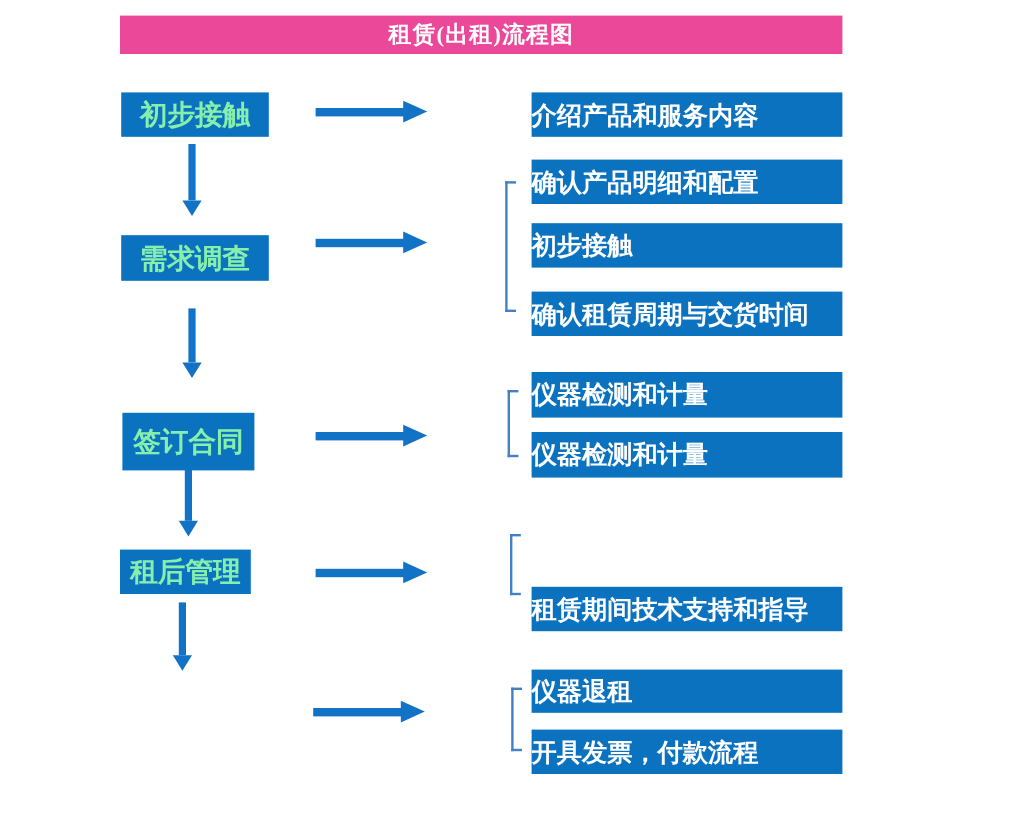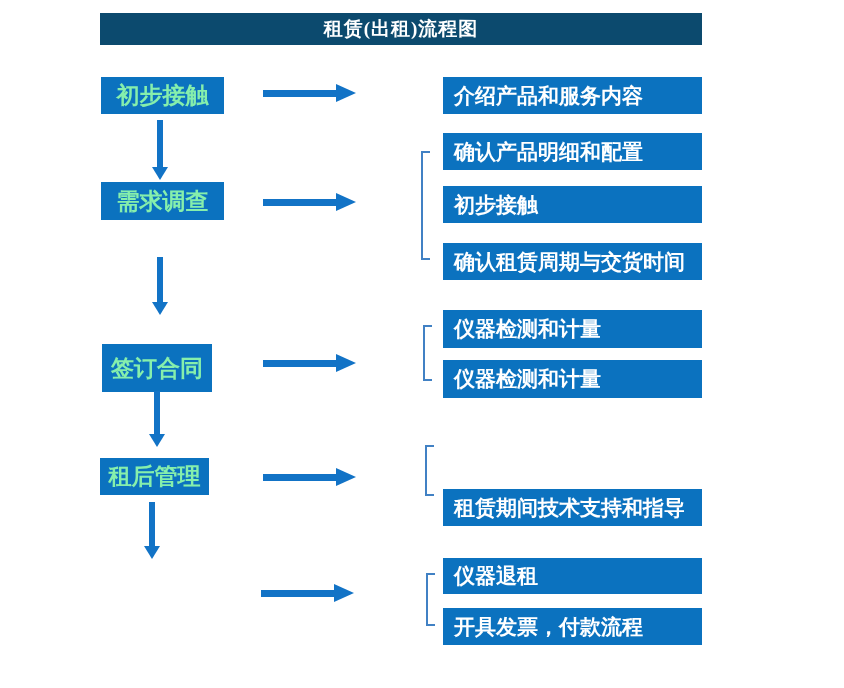--- a/index.html
+++ b/index.html
@@ -2,34 +2,34 @@
 <html><head>
 <meta charset="utf-8">
 <style>
   html,body{margin:0;padding:0;background:#ffffff;}
   .canvas{
     position:relative;width:844px;height:688px;background:#ffffff;overflow:hidden;
     font-family:"Liberation Serif","DejaVu Serif",serif;
   }
   .title{
     position:absolute;left:100px;top:13px;width:602px;height:32px;
-    background:#0c4a6e;color:#ffffff;font-size:19px;font-weight:bold;
+    background:#ec4899;color:#ffffff;font-size:19px;font-weight:bold;
     display:flex;align-items:center;justify-content:center;letter-spacing:1px;
   }
   .lbox{
     position:absolute;background:#0b72bf;color:#86efac;
     font-size:23px;font-weight:bold;
     display:flex;align-items:center;justify-content:center;
     white-space:nowrap;
   }
   .rbox{
     position:absolute;left:443px;width:259px;background:#0b72bf;color:#ffffff;
     font-size:21px;font-weight:bold;
     display:flex;align-items:center;justify-content:flex-start;
-    padding-left:11px;box-sizing:border-box;white-space:nowrap;
+    box-sizing:border-box;white-space:nowrap;
   }
   .harrow{position:absolute;width:93px;height:18px;}
   .harrow .shaft{position:absolute;left:0;top:6px;width:75px;height:7px;background:#1273c6;}
   .harrow .head{position:absolute;right:0;top:0;width:0;height:0;
     border-top:9px solid transparent;border-bottom:9px solid transparent;border-left:20px solid #1273c6;}
   .varrow{position:absolute;width:16px;}
   .varrow .shaft{position:absolute;left:5px;top:0;width:6px;height:calc(100% - 13px);background:#1273c6;}
   .varrow .head{position:absolute;bottom:0;left:0;width:0;height:0;
     border-left:8px solid transparent;border-right:8px solid transparent;border-top:13px solid #1273c6;}
   .bracket{
@@ -39,21 +39,21 @@
   }
 </style>
 </head>
 <body>
 
 <div class="canvas">
 
   <div class="title">租赁(出租)流程图</div>
 
   <div class="lbox" style="left:101px;top:77px;width:123px;height:37px">初步接触</div>
-  <div class="lbox" style="left:101px;top:182px;width:123px;height:38px">需求调查</div>
+  <div class="lbox" style="left:101px;top:196px;width:123px;height:38px">需求调查</div>
   <div class="lbox" style="left:102px;top:344px;width:110px;height:48px">签订合同</div>
   <div class="lbox" style="left:100px;top:458px;width:109px;height:37px">租后管理</div>
 
   <div class="rbox" style="top:77px;height:37px">介绍产品和服务内容</div>
 
   <div class="rbox" style="top:133px;height:37px">确认产品明细和配置</div>
   <div class="rbox" style="top:186px;height:37px">初步接触</div>
   <div class="rbox" style="top:243px;height:37px">确认租赁周期与交货时间</div>
 
   <div class="rbox" style="top:310px;height:38px">仪器检测和计量</div>

